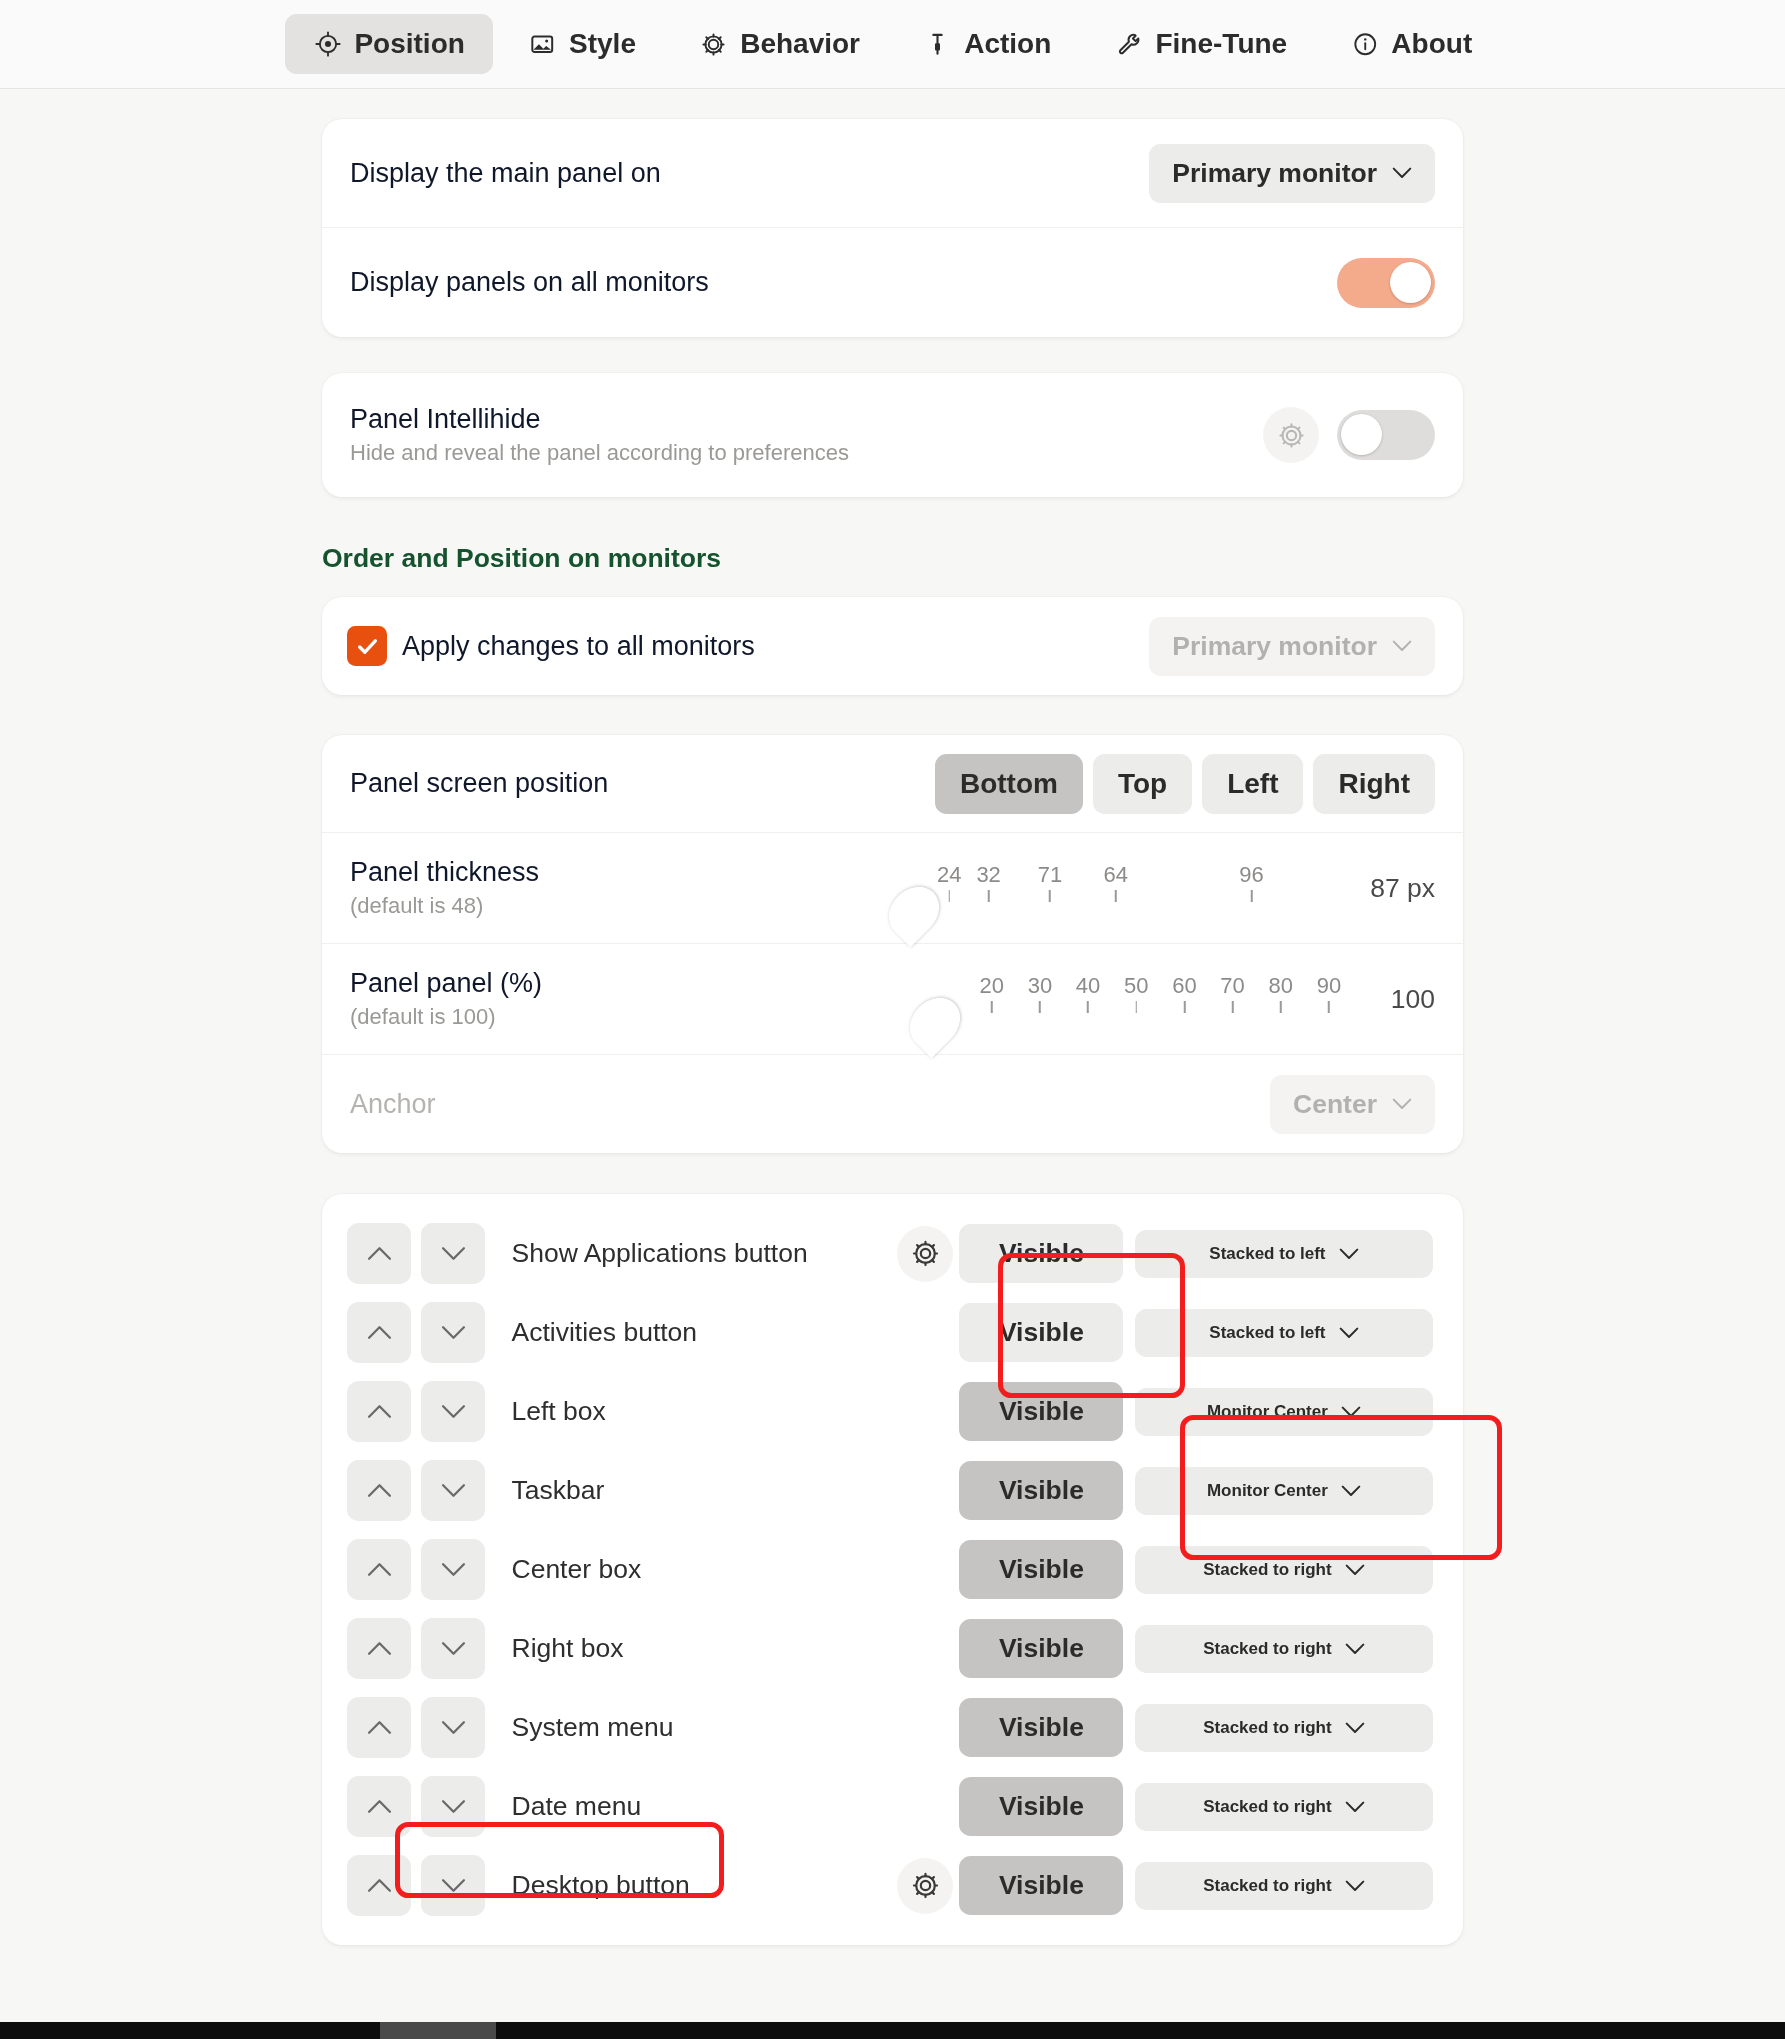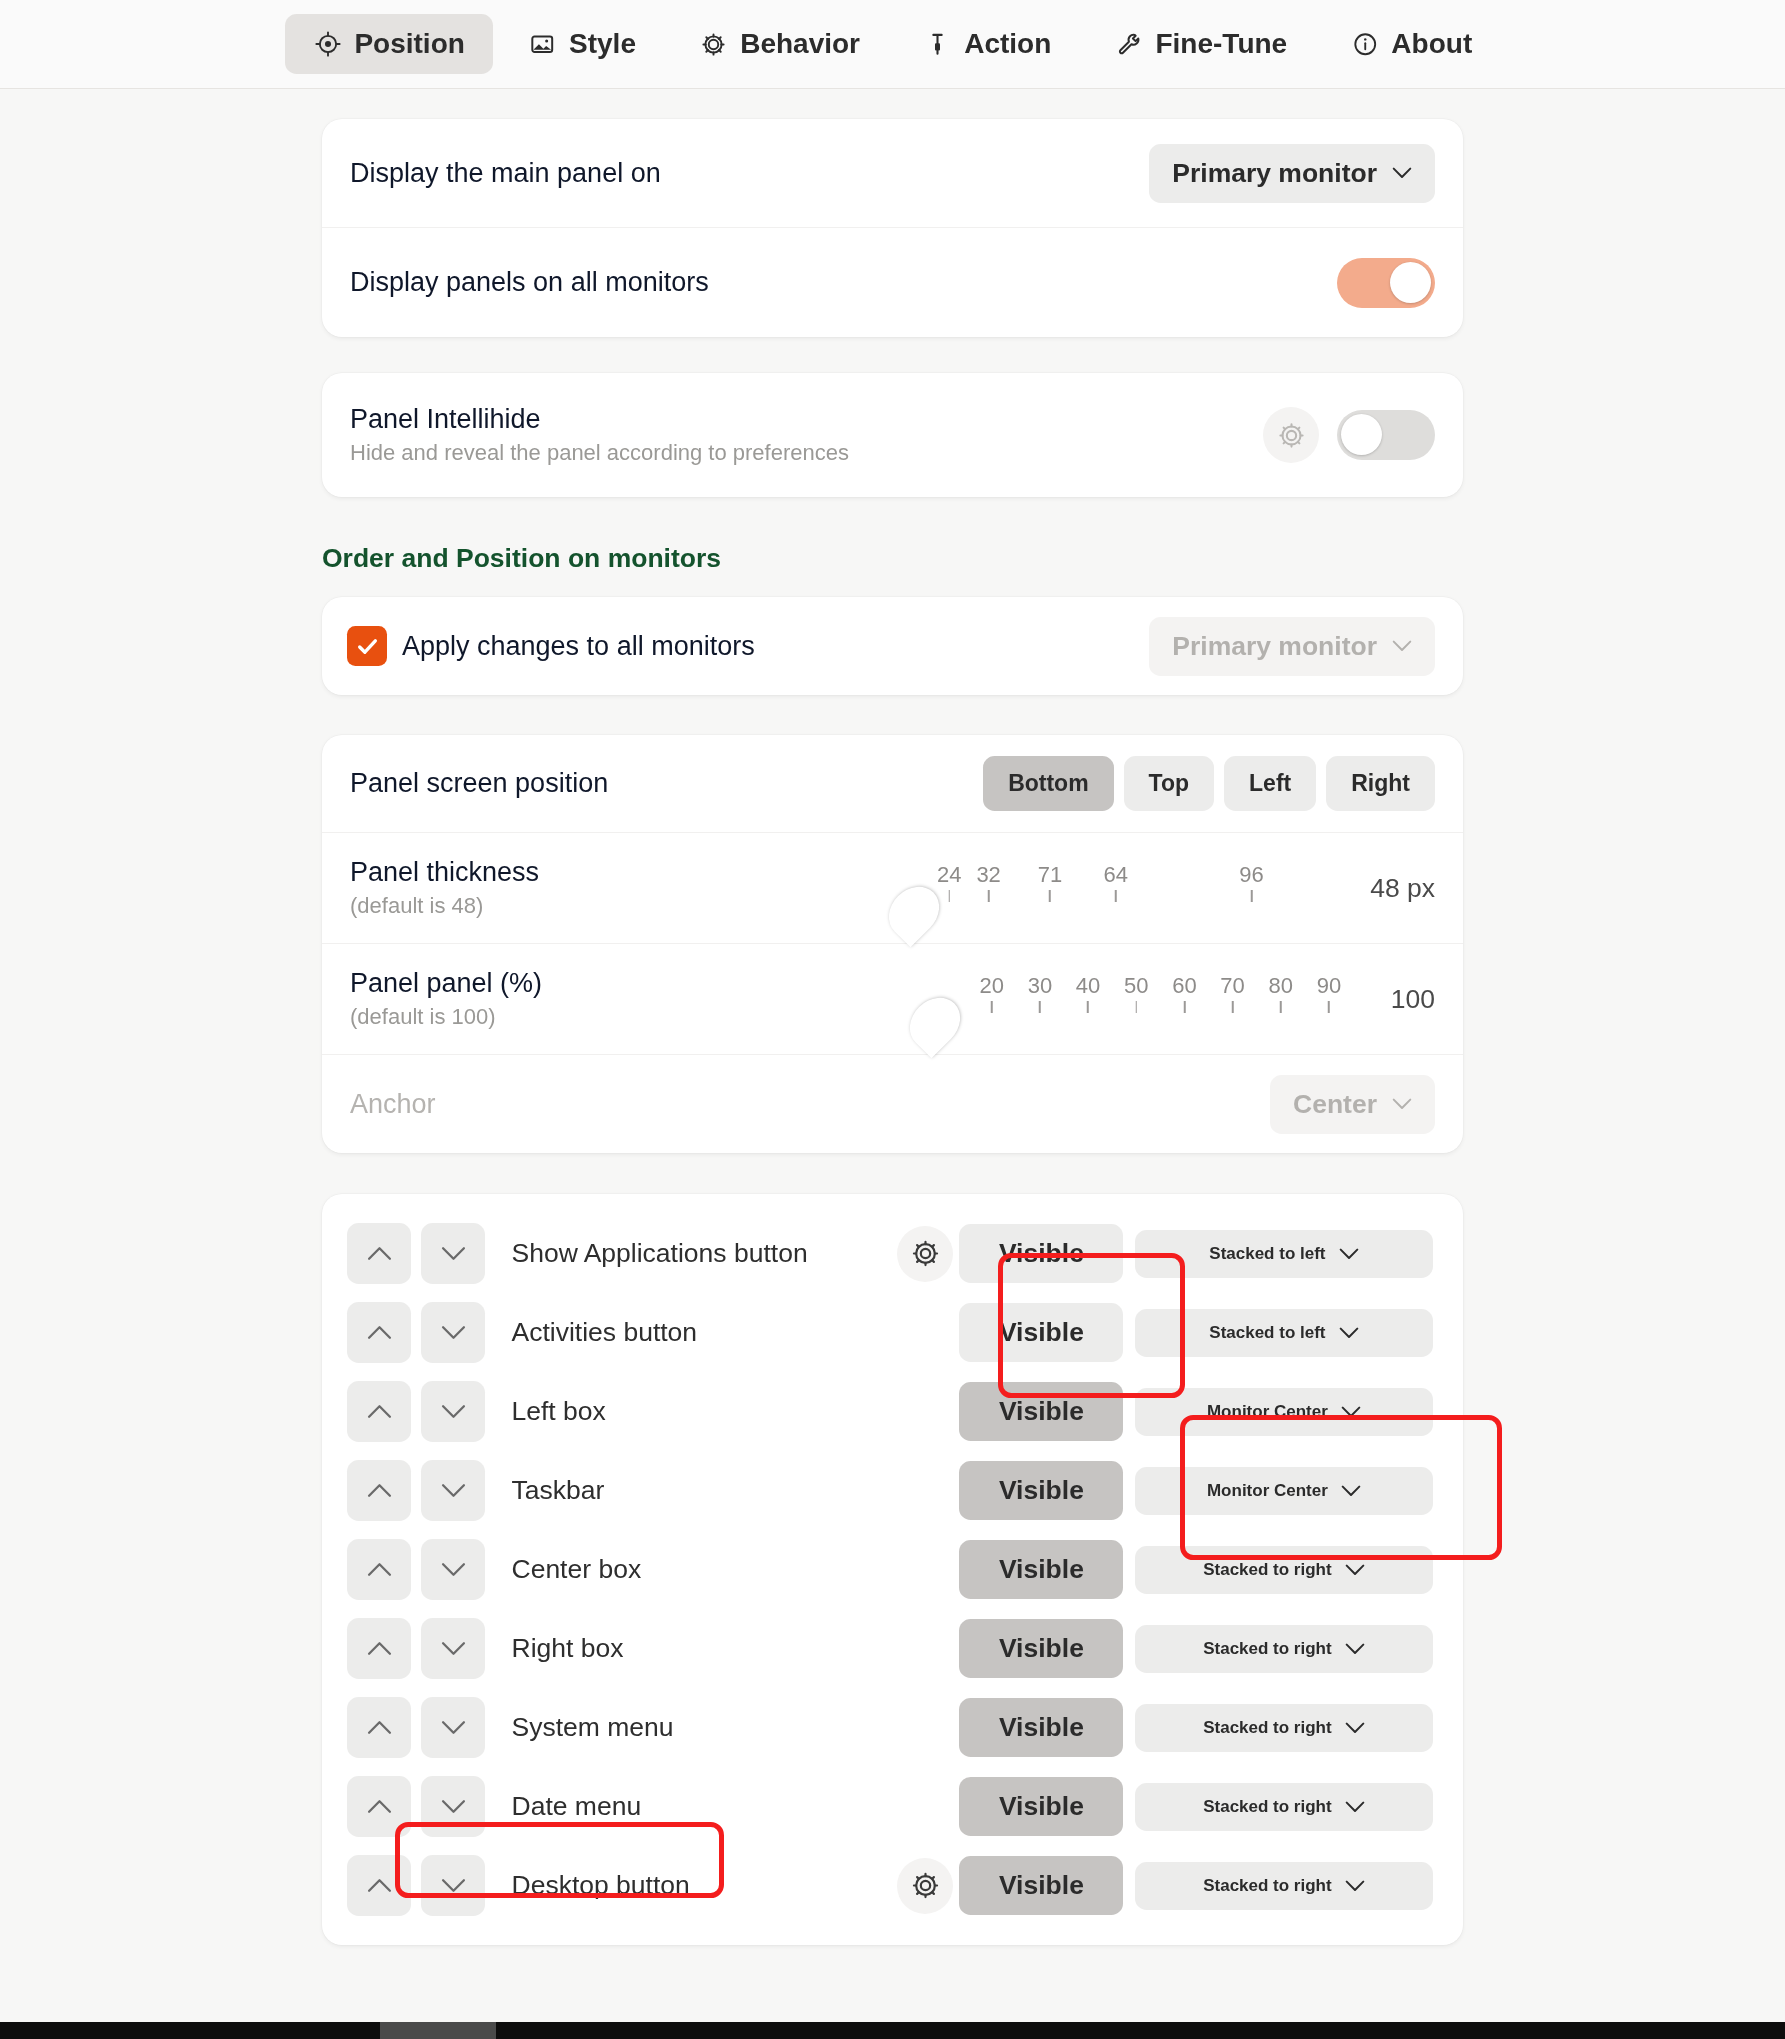--- a/index.html
+++ b/index.html
@@ -108,21 +108,21 @@
     display: flex; align-items: center; justify-content: center;
     flex: 0 0 auto;
   }
 
   
   .seg { display: flex; gap: 10px; }
   .segbtn {
     padding: 14px 25px;
     border-radius: 11.6px;
     background: #ececeb;
-    font-size: 23px; font-weight: bold; color: #2b2b2b;
+    font-size: 28px; font-weight: bold; color: #2b2b2b;
     white-space: nowrap;
   }
   .segbtn.sel { background: #c6c4c2; }
 
   
   .slider-area { display: flex; align-items: center; gap: 18px; flex: 0 0 auto; }
   .slider-col { position: relative; width: 438px; padding-top: 48px; }
   .tickrow { position: absolute; top: 0; left: 0; right: 0; height: 48px; }
   .tick { position: absolute; transform: translateX(-50%); text-align: center; }
   .tick .tl { font-size: 22px; color: #8d8b89; line-height: 1; display: block; }
@@ -364,21 +364,21 @@
                 <span class="tick" style="left: 77%;">
                   <span class="tl">96</span>
                   <span class="tm"></span>
                 </span>
               </span>
           <span class="track">
             <span class="fill" id="thickness-fill" style="width: 29%;"></span>
             <span class="knobd" id="thickness-knob" style="left: 29%;"></span>
           </span>
         </span>
-        <span class="sval">48 px</span>
+        <span class="sval">87 px</span>
       </span>
     </div>
 
     <div class="row" style="min-height:111px;">
       <span>
         <span class="row-label" style="display:block;">Panel panel (%)</span>
         <span class="row-sub" style="display:block;">(default is 100)</span>
       </span>
       <span class="spacer"></span>
       <span class="slider-area">

